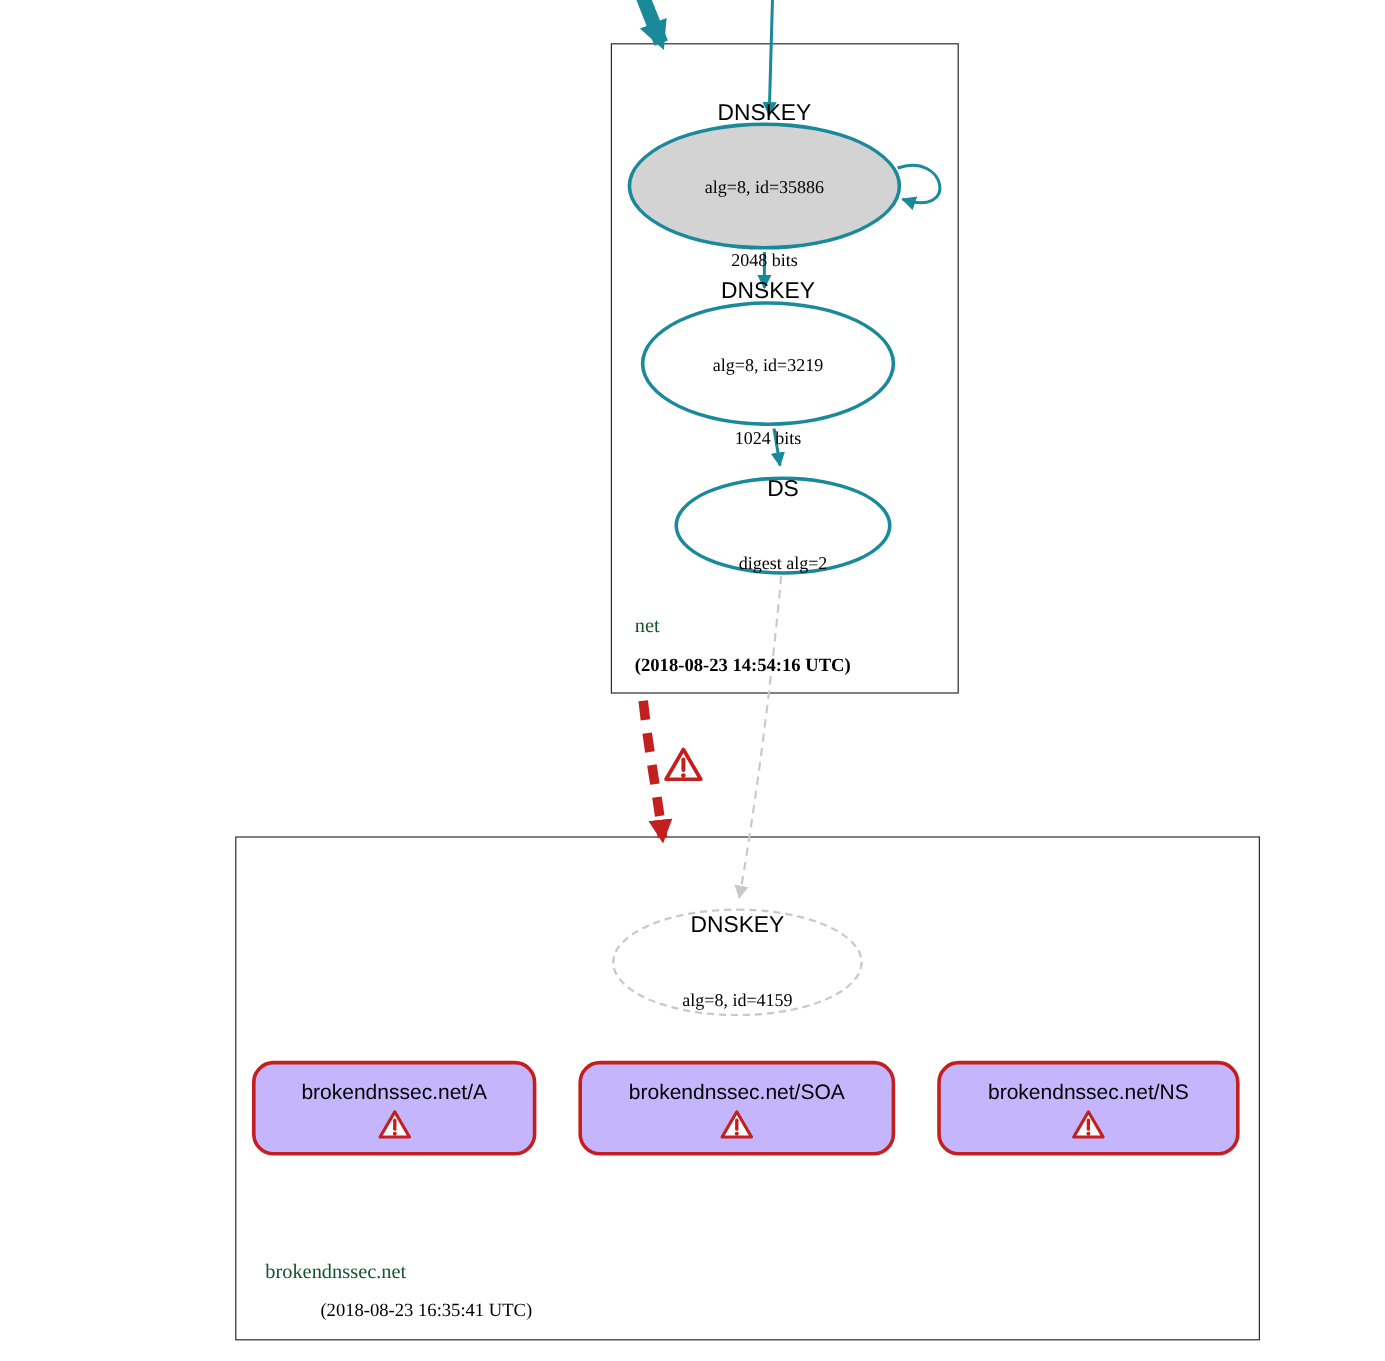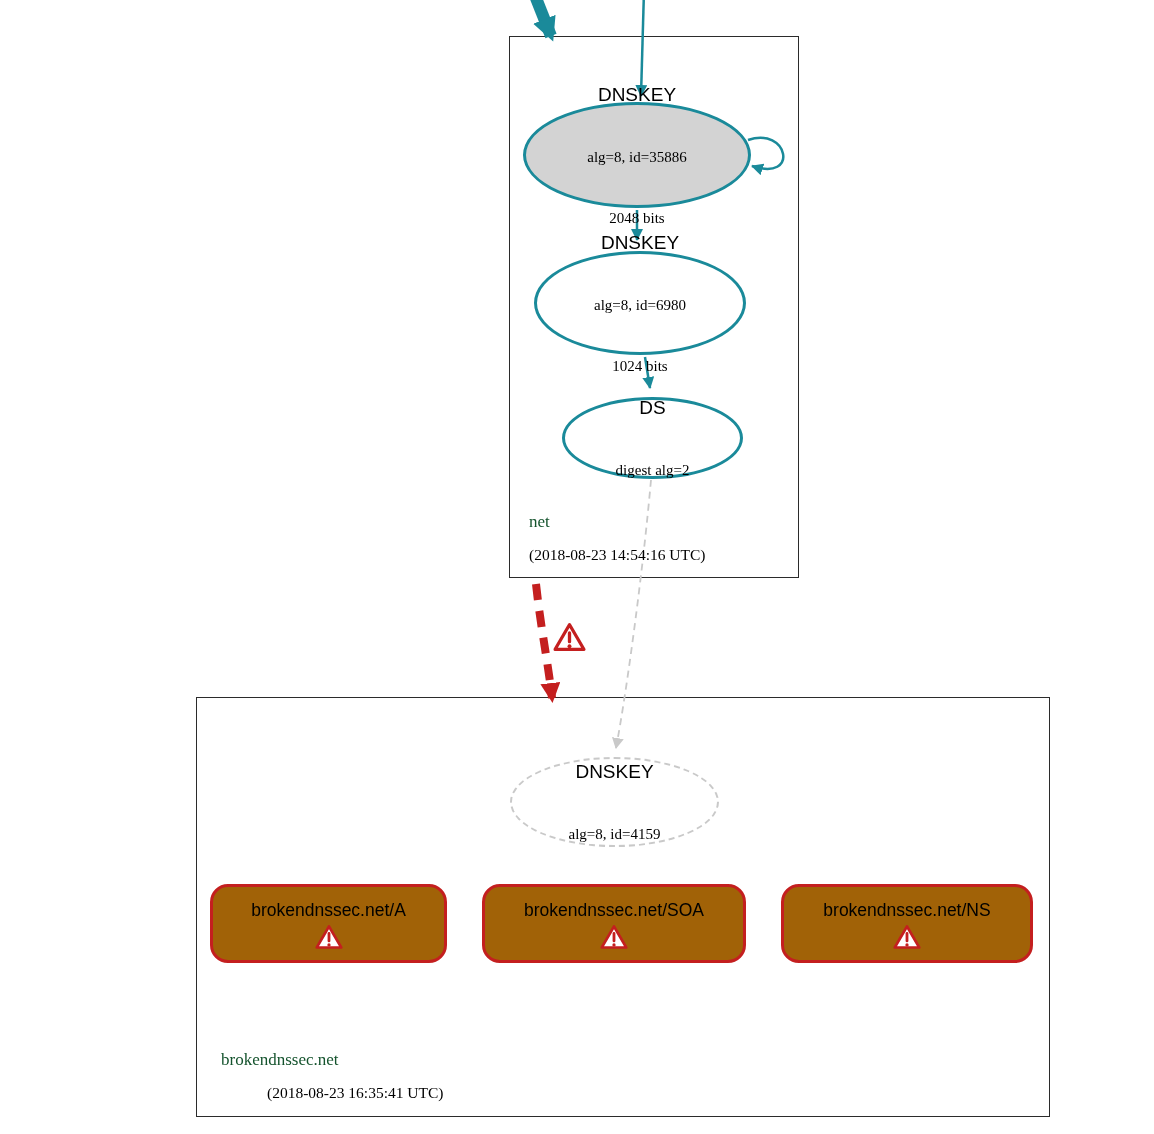--- a/index.html
+++ b/index.html
@@ -45,21 +45,21 @@
   }
   .node .meta{
     font-family:"Liberation Serif", serif;
     font-size:15px;color:#000;
   }
   .rrset{
     position:absolute;
     box-sizing:border-box;
     border:3px solid var(--error,#c41f1f);
     border-radius:18px;
-    background:#a16207;
+    background:#c4b5fd;
     display:flex;flex-direction:column;
     align-items:center;justify-content:center;
     gap:3px;
     z-index:3;
     padding-top:2px;
   }
   .rrset .label{
     font-family:"Liberation Sans", sans-serif;
     font-size:17.5px;color:#000;
   }
@@ -126,31 +126,31 @@
   </div>
 
   <div class="node gray" style="left:523px;top:102px;width:228px;height:106px;">
     <span class="title">DNSKEY</span>
     <span class="meta">alg=8, id=35886</span>
     <span class="meta">2048 bits</span>
   </div>
 
   <div class="node" style="left:534px;top:251px;width:212px;height:104px;">
     <span class="title">DNSKEY</span>
-    <span class="meta">alg=8, id=6980</span>
+    <span class="meta">alg=8, id=3219</span>
     <span class="meta">1024 bits</span>
   </div>
 
   <div class="node" style="left:562px;top:397px;width:181px;height:82px;">
     <span class="title">DS</span>
     <span class="meta">digest alg=2</span>
   </div>
 
   <div class="zonename" style="left:529px;top:512px;">net</div>
-  <div class="timestamp" style="left:529px;top:546px;">(2018-08-23 14:54:16 UTC)</div>
+  <div class="timestamp" style="left:529px;top:546px;font-weight:bold;">(2018-08-23 14:54:16 UTC)</div>
 
   <div class="node dashed" style="left:510px;top:757px;width:209px;height:90px;">
     <span class="title">DNSKEY</span>
     <span class="meta">alg=8, id=4159</span>
   </div>
 
   <div class="rrset" style="left:210px;top:884px;width:237px;height:79px;">
     <span class="label">brokendnssec.net/A</span>
     <svg class="warn-svg" width="28" height="26" viewBox="0 0 32 29">
       <path d="M16,2.5 L30,26.5 L2,26.5 Z" fill="#fff" style="stroke:var(--error,#c41f1f)" stroke-width="3" stroke-linejoin="round"></path>

